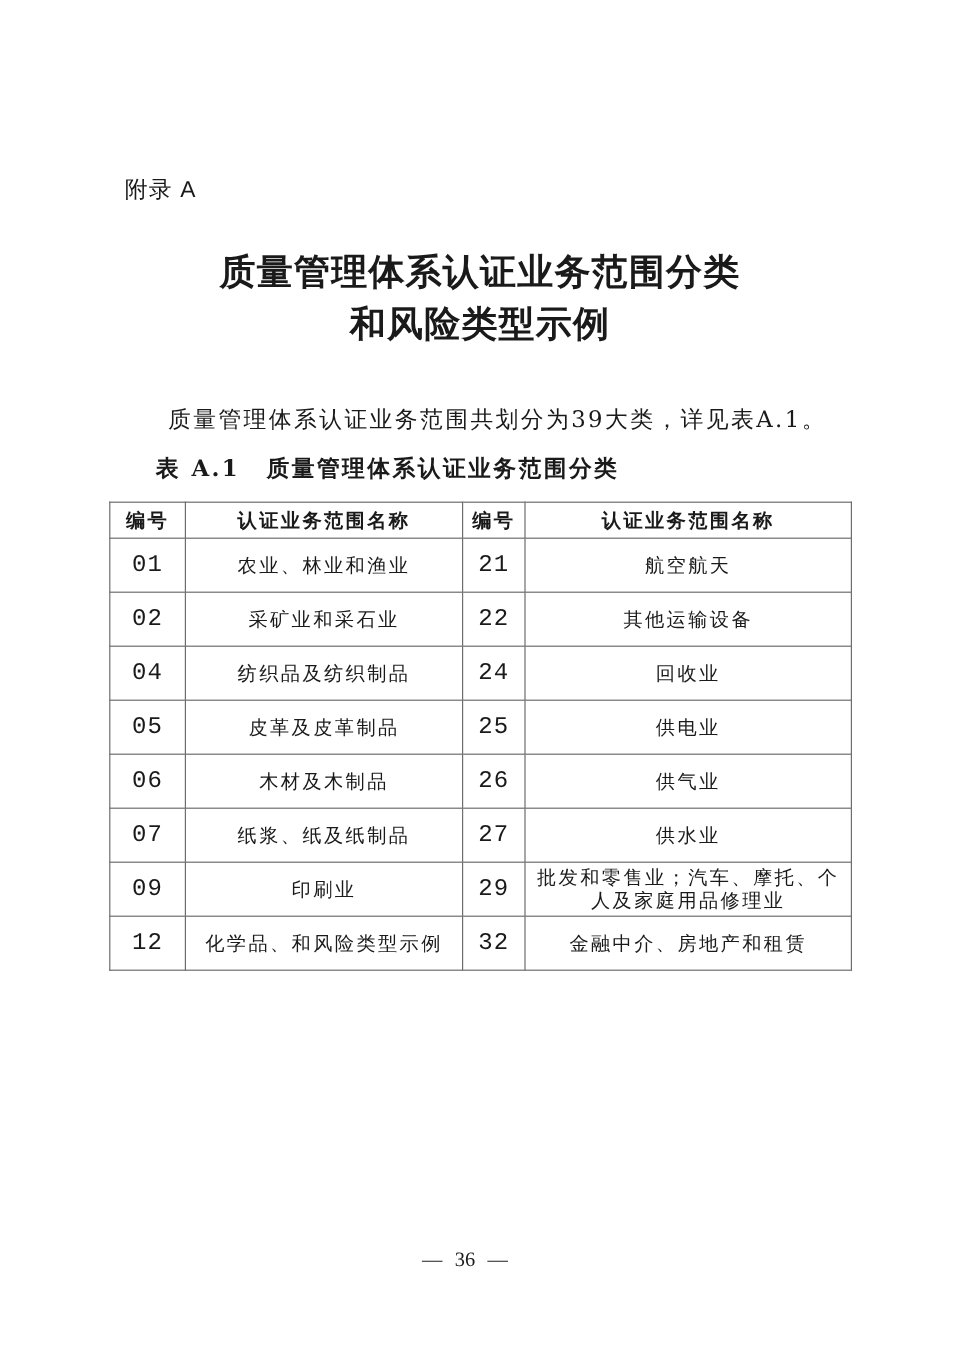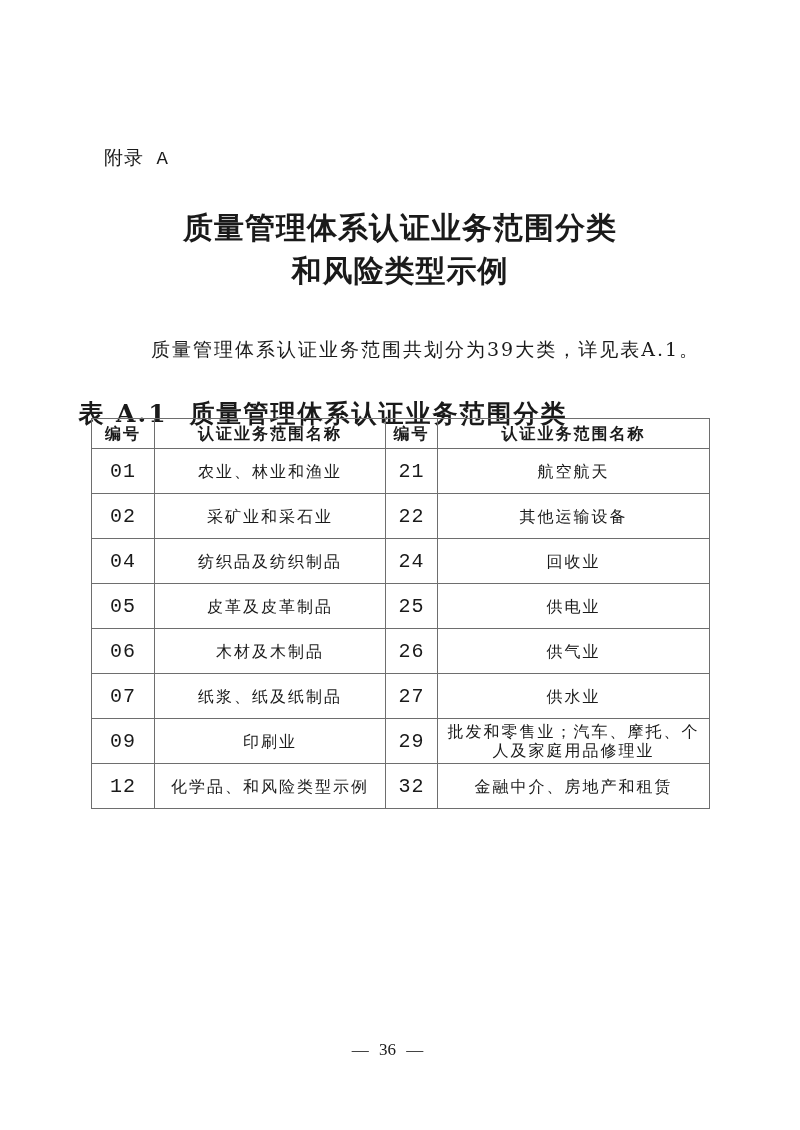--- a/index.html
+++ b/index.html
@@ -13,21 +13,21 @@
       position: relative;
       overflow: hidden;
       color: #1a1a1a;
       font-family: "DejaVu Serif", "Liberation Serif", serif;
     }
     .appendix-label {
       position: absolute;
       left: 104px;
       top: 145px;
       font-size: 19px;
-      font-family: Liberation Mono, monospace;
+      font-family: Liberation Sans, sans-serif;
       letter-spacing: 1px;
       text-align: center;
     }
     .main-title {
       position: absolute;
       left: 0;
       width: 800px;
       text-align: center;
       font-family: "DejaVu Sans", "Liberation Sans", sans-serif;
       font-weight: bold;
@@ -37,29 +37,28 @@
     }
     .main-title.l1 { top: 206px; }
     .main-title.l2 { top: 249px; }
     .intro {
       position: absolute;
       left: 140px;
       top: 337px;
       font-size: 19px;
       letter-spacing: 2px;
       white-space: nowrap;
-      margin-left: 11px;
     }
     .table-caption {
       position: absolute;
       left: 0;
       width: 646px;
-      top: 397px;
+      top: 378px;
       text-align: center;
-      font-size: 25px;
+      font-size: 19px;
       font-weight: bold;
       letter-spacing: 2px;
       white-space: nowrap;
     }
     .table-caption .gap { display: inline-block; width: 22px; }
     table.scope {
       position: absolute;
       left: 91px;
       top: 418px;
       width: 618px;

